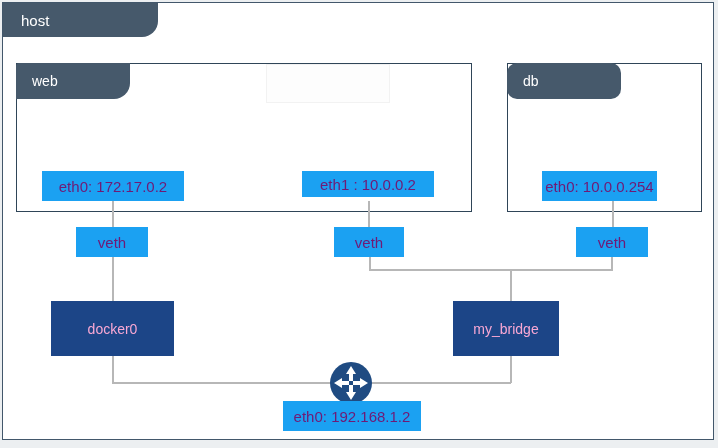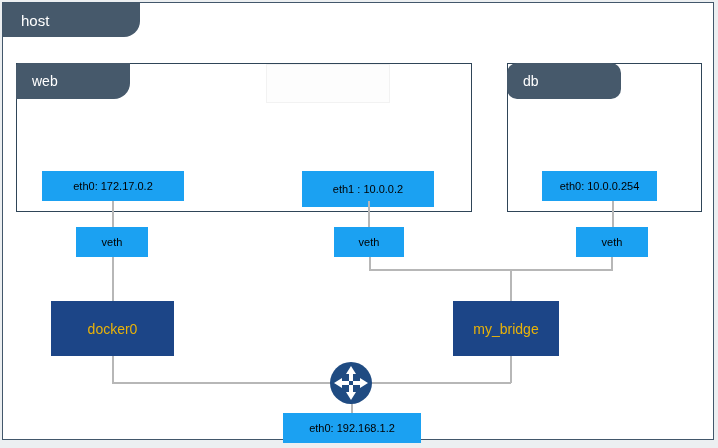--- a/index.html
+++ b/index.html
@@ -43,21 +43,21 @@
     align-items: center;
     border-top-left-radius: 3px;
     border-bottom-right-radius: 16px;
     padding-left: 18px;
     box-sizing: border-box;
     white-space: nowrap;
   }
   .tab.host {
     left: 0px;
     top: 0px;
-    width: 137px;
+    width: 155px;
     height: 34px;
     font-size: 15px;
     border-top-left-radius: 0;
   }
   .tab.ctr {
     width: 114px;
     height: 36px;
     font-size: 14px;
     padding-left: 16px;
     text-align: right;
@@ -76,34 +76,34 @@
     position: absolute;
     border: 1px solid #f2f2f2;
     background: #fdfdfd;
     box-sizing: border-box;
   }
 
   
   .node-blue {
     position: absolute;
     background: #1ba1f2;
-    color: #000000;
-    font-size: 11px;
+    color: #701a75;
+    font-size: 15px;
     display: flex;
     align-items: center;
     justify-content: center;
     box-sizing: border-box;
     white-space: nowrap;
   }
 
   
   .node-bridge {
     position: absolute;
     background: #1c4587;
-    color: #eab308;
+    color: #f9a8d4;
     font-size: 14px;
     display: flex;
     align-items: center;
     justify-content: center;
     box-sizing: border-box;
     white-space: nowrap;
   }
 
   
   .line-v, .line-h {
@@ -141,21 +141,21 @@
     <div class="container-box" style="left:504px; top:60px; width:195px; height:149px;"></div>
 
     <div class="tab ctr" style="left:504px; top:60px;border-radius:10px;">
       <span>db</span>
     </div>
 
     <div class="node-blue" style="left:39px; top:168px; width:142px; height:30px;">
       <span>eth0: 172.17.0.2</span>
     </div>
 
-    <div class="node-blue" style="left:299px; top:168px; width:132px; height:36px;">
+    <div class="node-blue" style="left:299px; top:168px; width:132px; height:26px;">
       <span>eth1 : 10.0.0.2</span>
     </div>
 
     <div class="node-blue" style="left:539px; top:168px; width:115px; height:30px;">
       <span>eth0: 10.0.0.254</span>
     </div>
 
     <div class="line-v" style="left:109px; top:198px; height:26px;"></div>
     <div class="line-v" style="left:365px; top:198px; height:26px;"></div>
     <div class="line-v" style="left:609px; top:198px; height:26px;"></div>
@@ -204,18 +204,18 @@
 
           <polygon points="22,39 27,31 24,31 24,24 20,24 20,31 17,31"></polygon>
 
           <polygon points="5,22 13,17 13,20 20,20 20,24 13,24 13,27"></polygon>
 
           <polygon points="39,22 31,17 31,20 24,20 24,24 31,24 31,27"></polygon>
         </g>
       </svg>
     </div>
 
-    <div class="node-blue" style="left:280px; top:410px; width:138px; height:30px;">
+    <div class="node-blue" style="left:280px; top:398px; width:138px; height:30px;">
       <span>eth0: 192.168.1.2</span>
     </div>
 
   </div>
 </div>
 
 </body></html>

